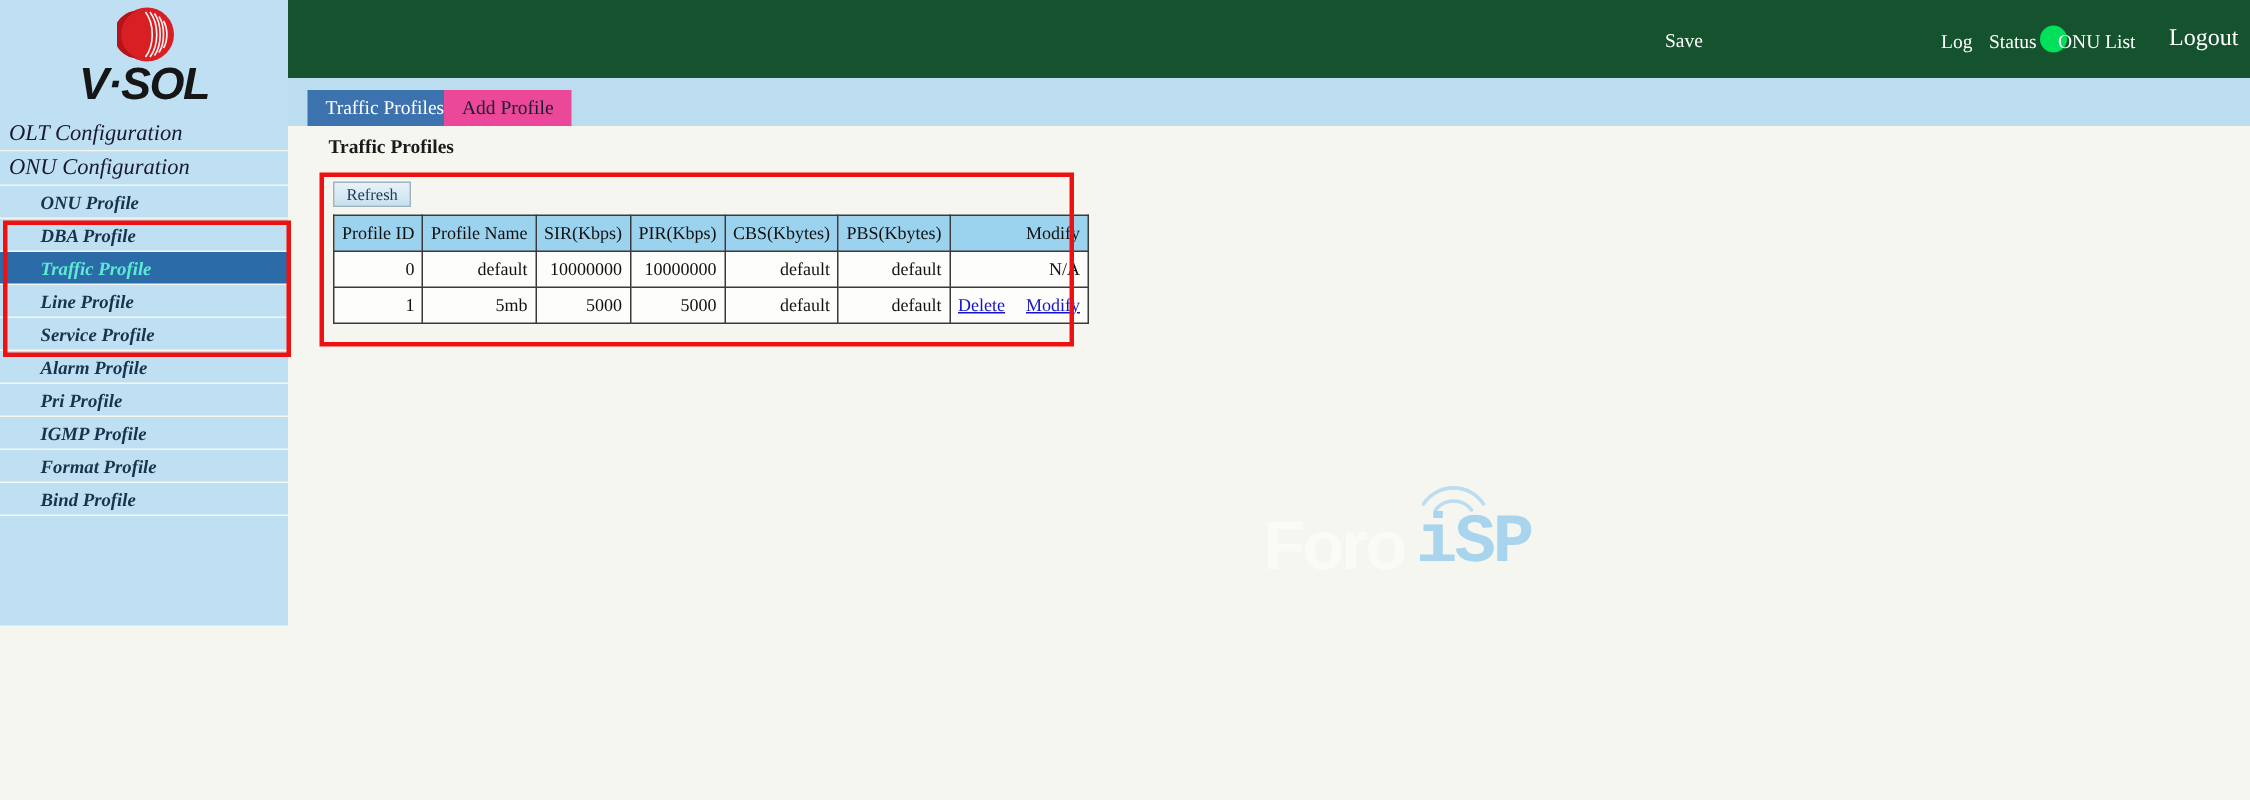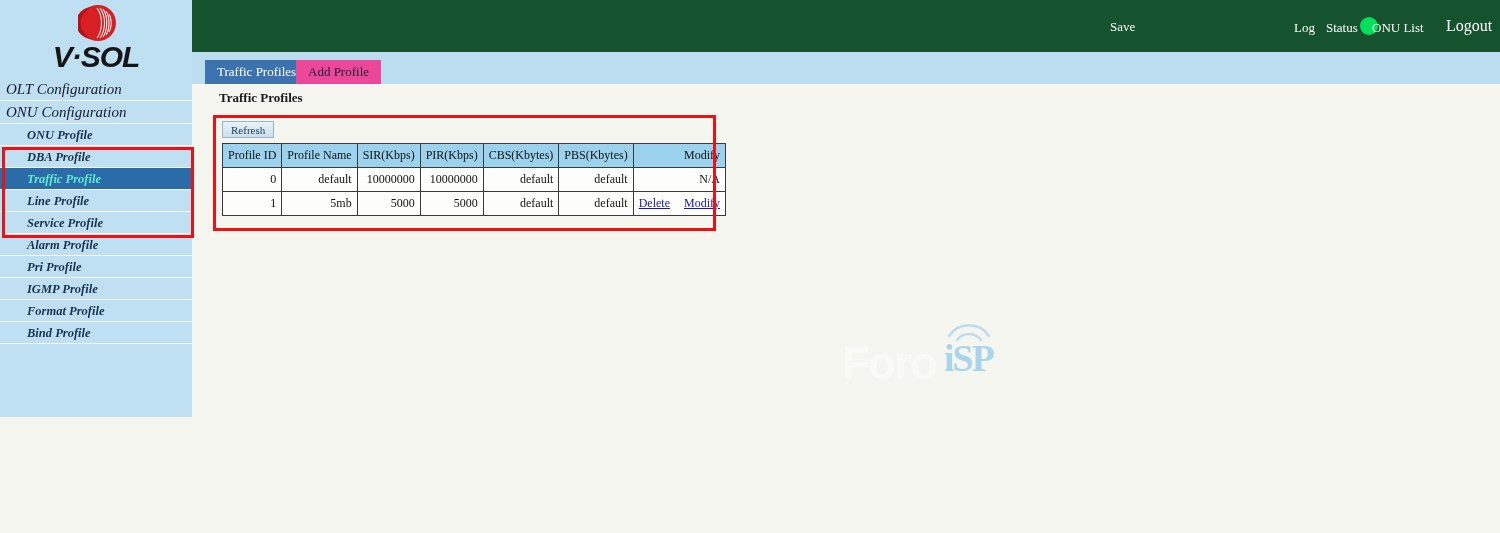--- a/index.html
+++ b/index.html
@@ -208,22 +208,22 @@
   }
   #wm-foro {
     position: absolute; left: 0px; top: 24px;
     font-family: "Liberation Sans", sans-serif;
     font-weight: bold; font-size: 46px;
     color: #fafaf6;
     letter-spacing: -2px;
   }
   #wm-isp {
     position: absolute; left: 102px; top: 24px;
-    font-family: Liberation Serif, serif;
-    font-weight: bold; font-size: 38px;
+    font-family: Liberation Mono, monospace;
+    font-weight: bold; font-size: 46px;
     color: #a8d4ee;
     letter-spacing: -2px;
   }
   #wm-waves { position: absolute; left: 102px; top: -2px; }
 </style>
 </head>
 <body>
 
 <div id="app">
 

